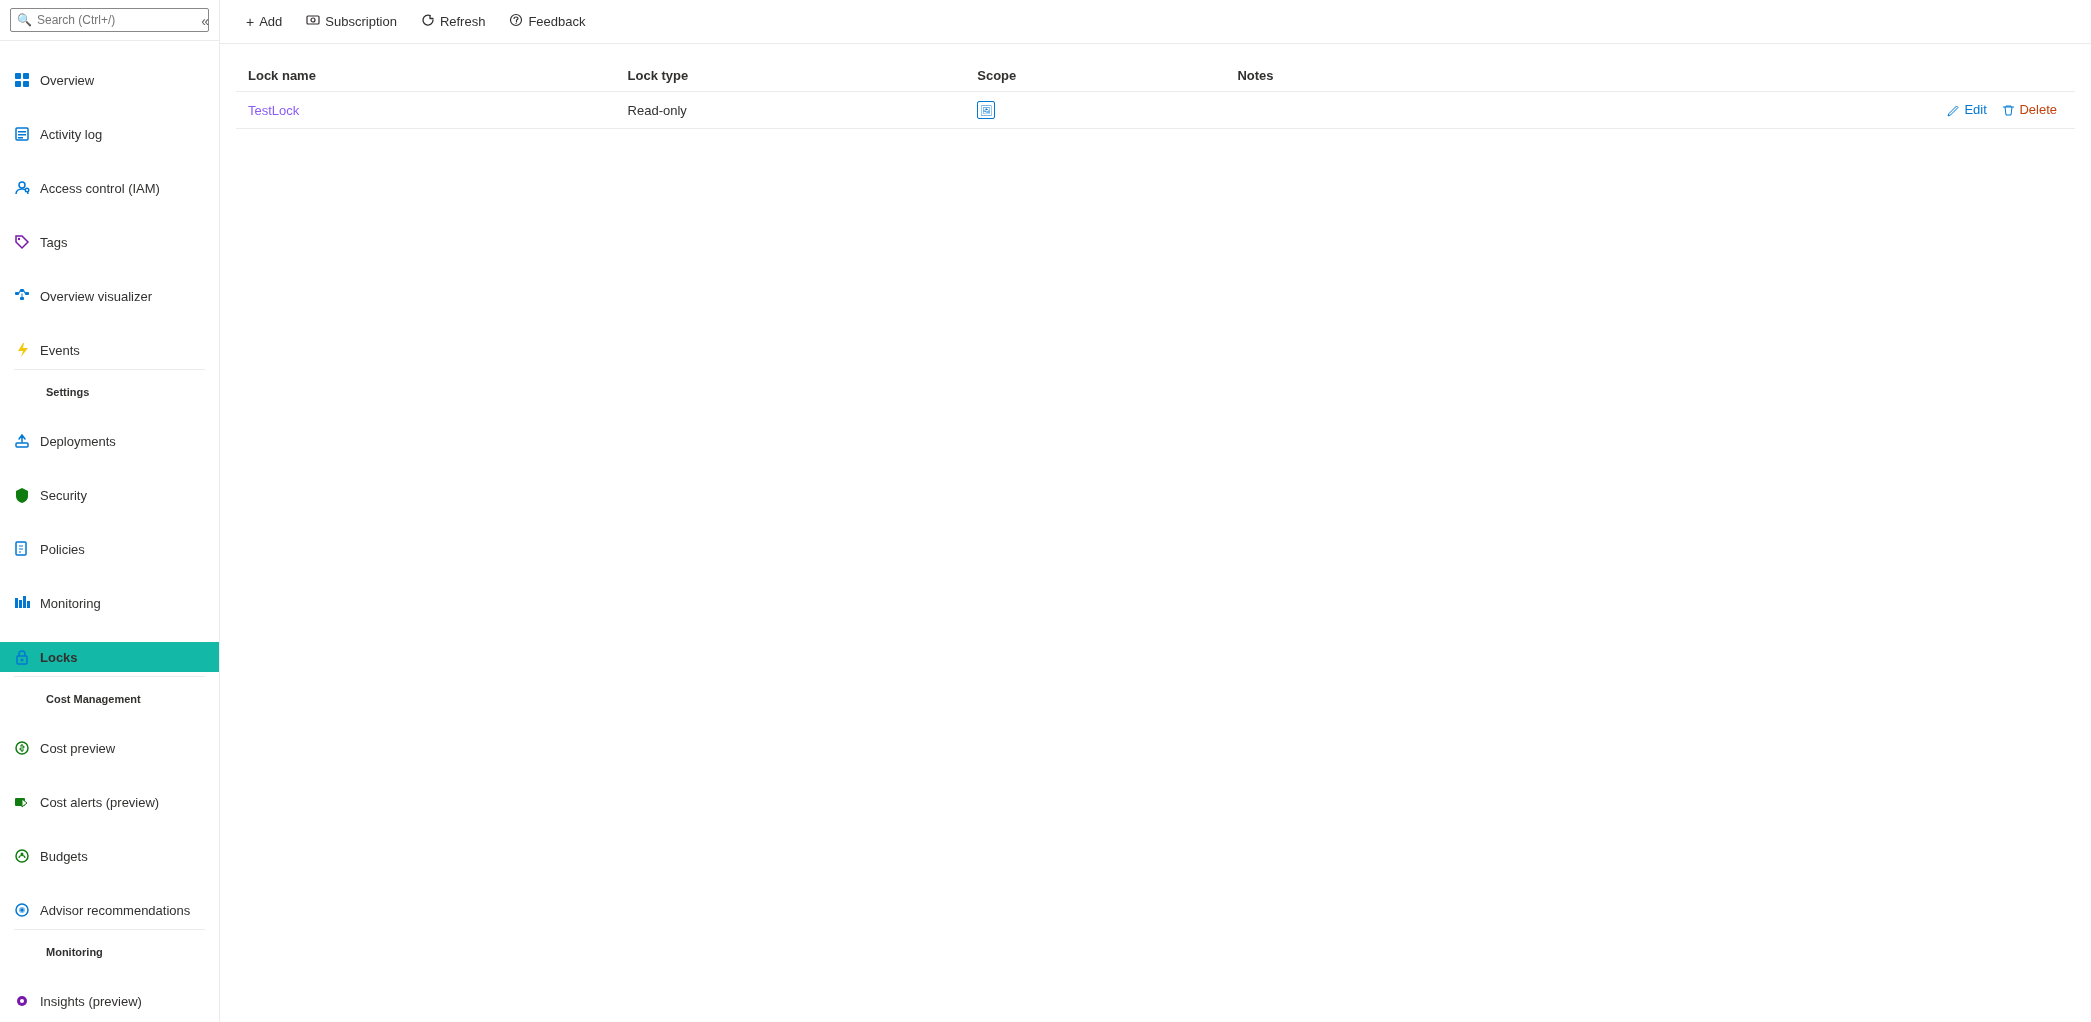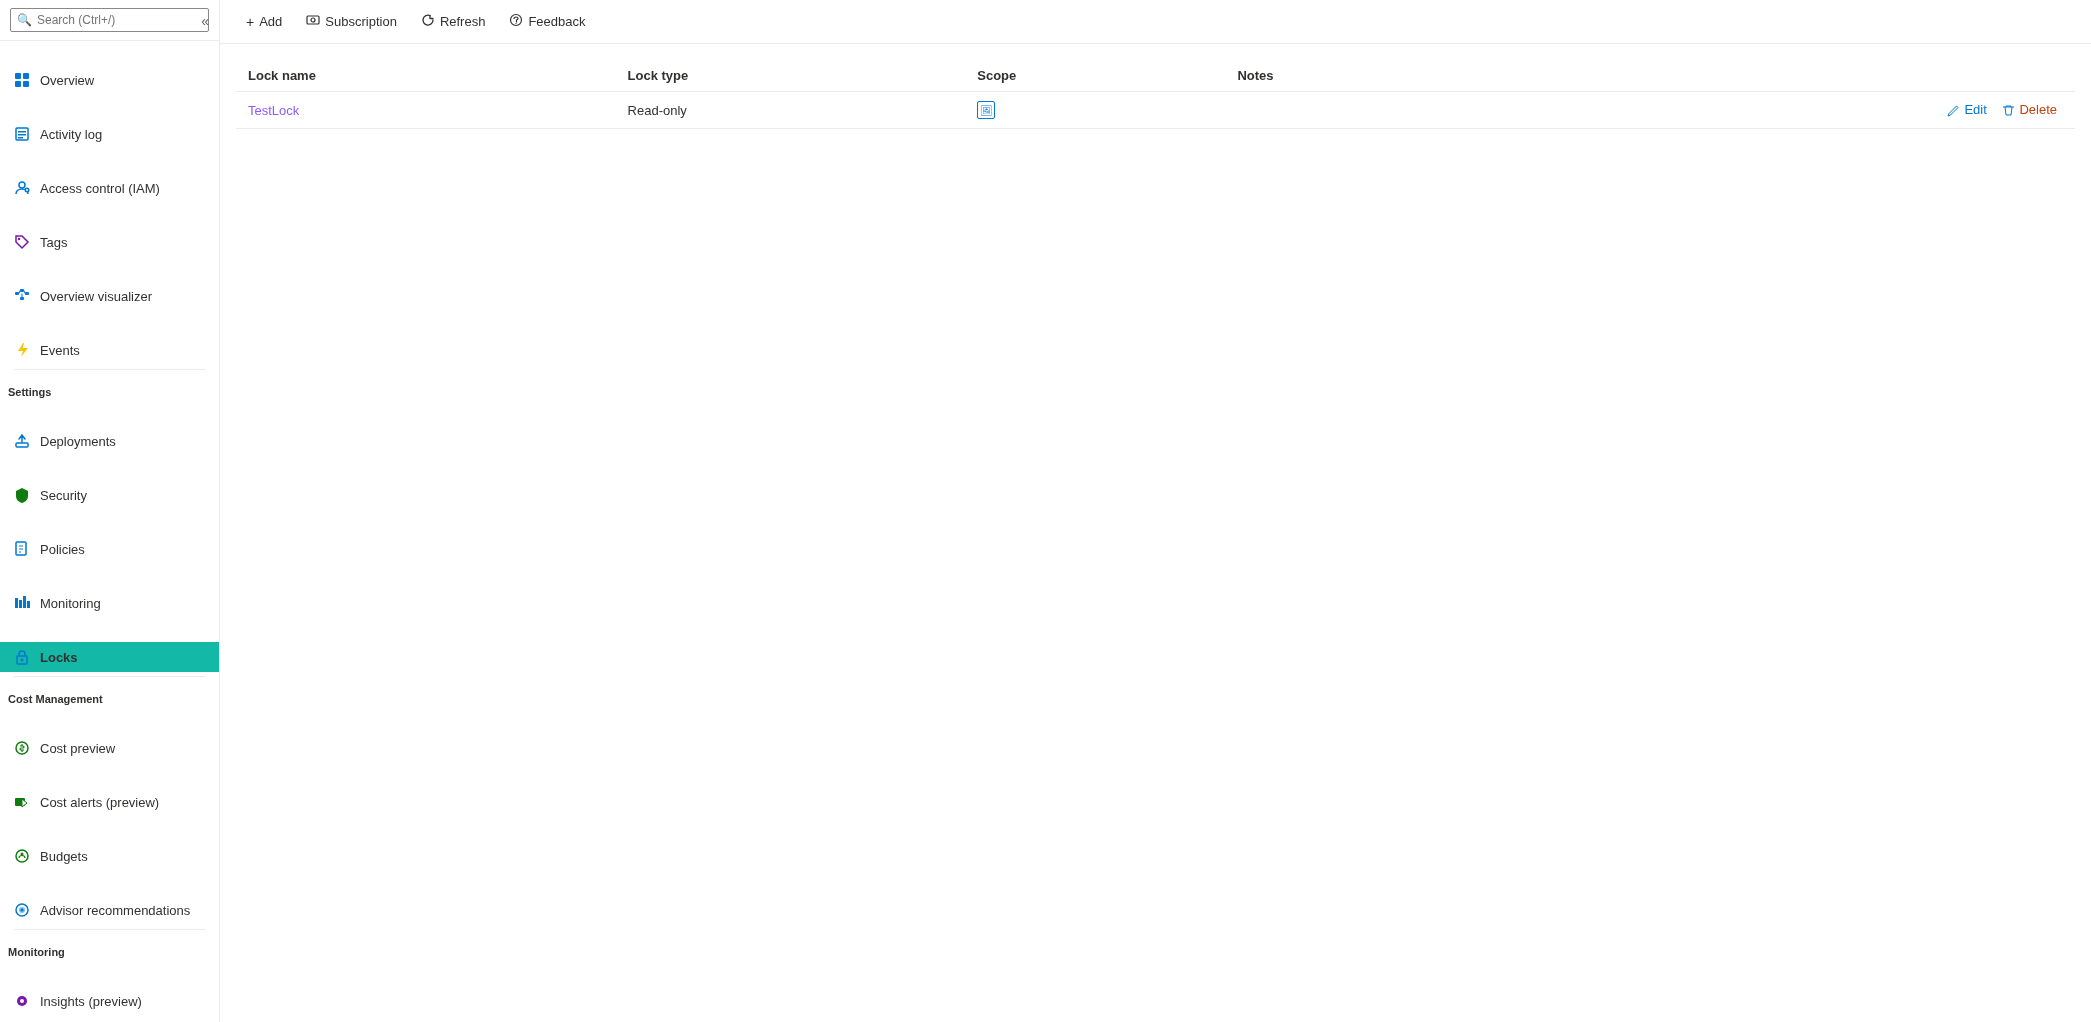--- a/index.html
+++ b/index.html
@@ -79,26 +79,27 @@
     .sidebar-item .item-icon {
       width: 16px;
       height: 16px;
       display: flex;
       align-items: center;
       justify-content: center;
       flex-shrink: 0;
     }
 
     .sidebar-section-label {
-      padding: 12px 14px 4px 8px;
+      padding: 12px 14px 4px 26px;
       font-size: 11px;
       font-weight: 700;
       color: #323130;
       text-transform: none;
       letter-spacing: 0;
+      margin-left: 20px;
     }
 
     .sidebar-divider {
       border: none;
       border-top: 1px solid #edebe9;
       margin: 4px 14px;
     }
 
     
     .sidebar::-webkit-scrollbar { width: 6px; }

